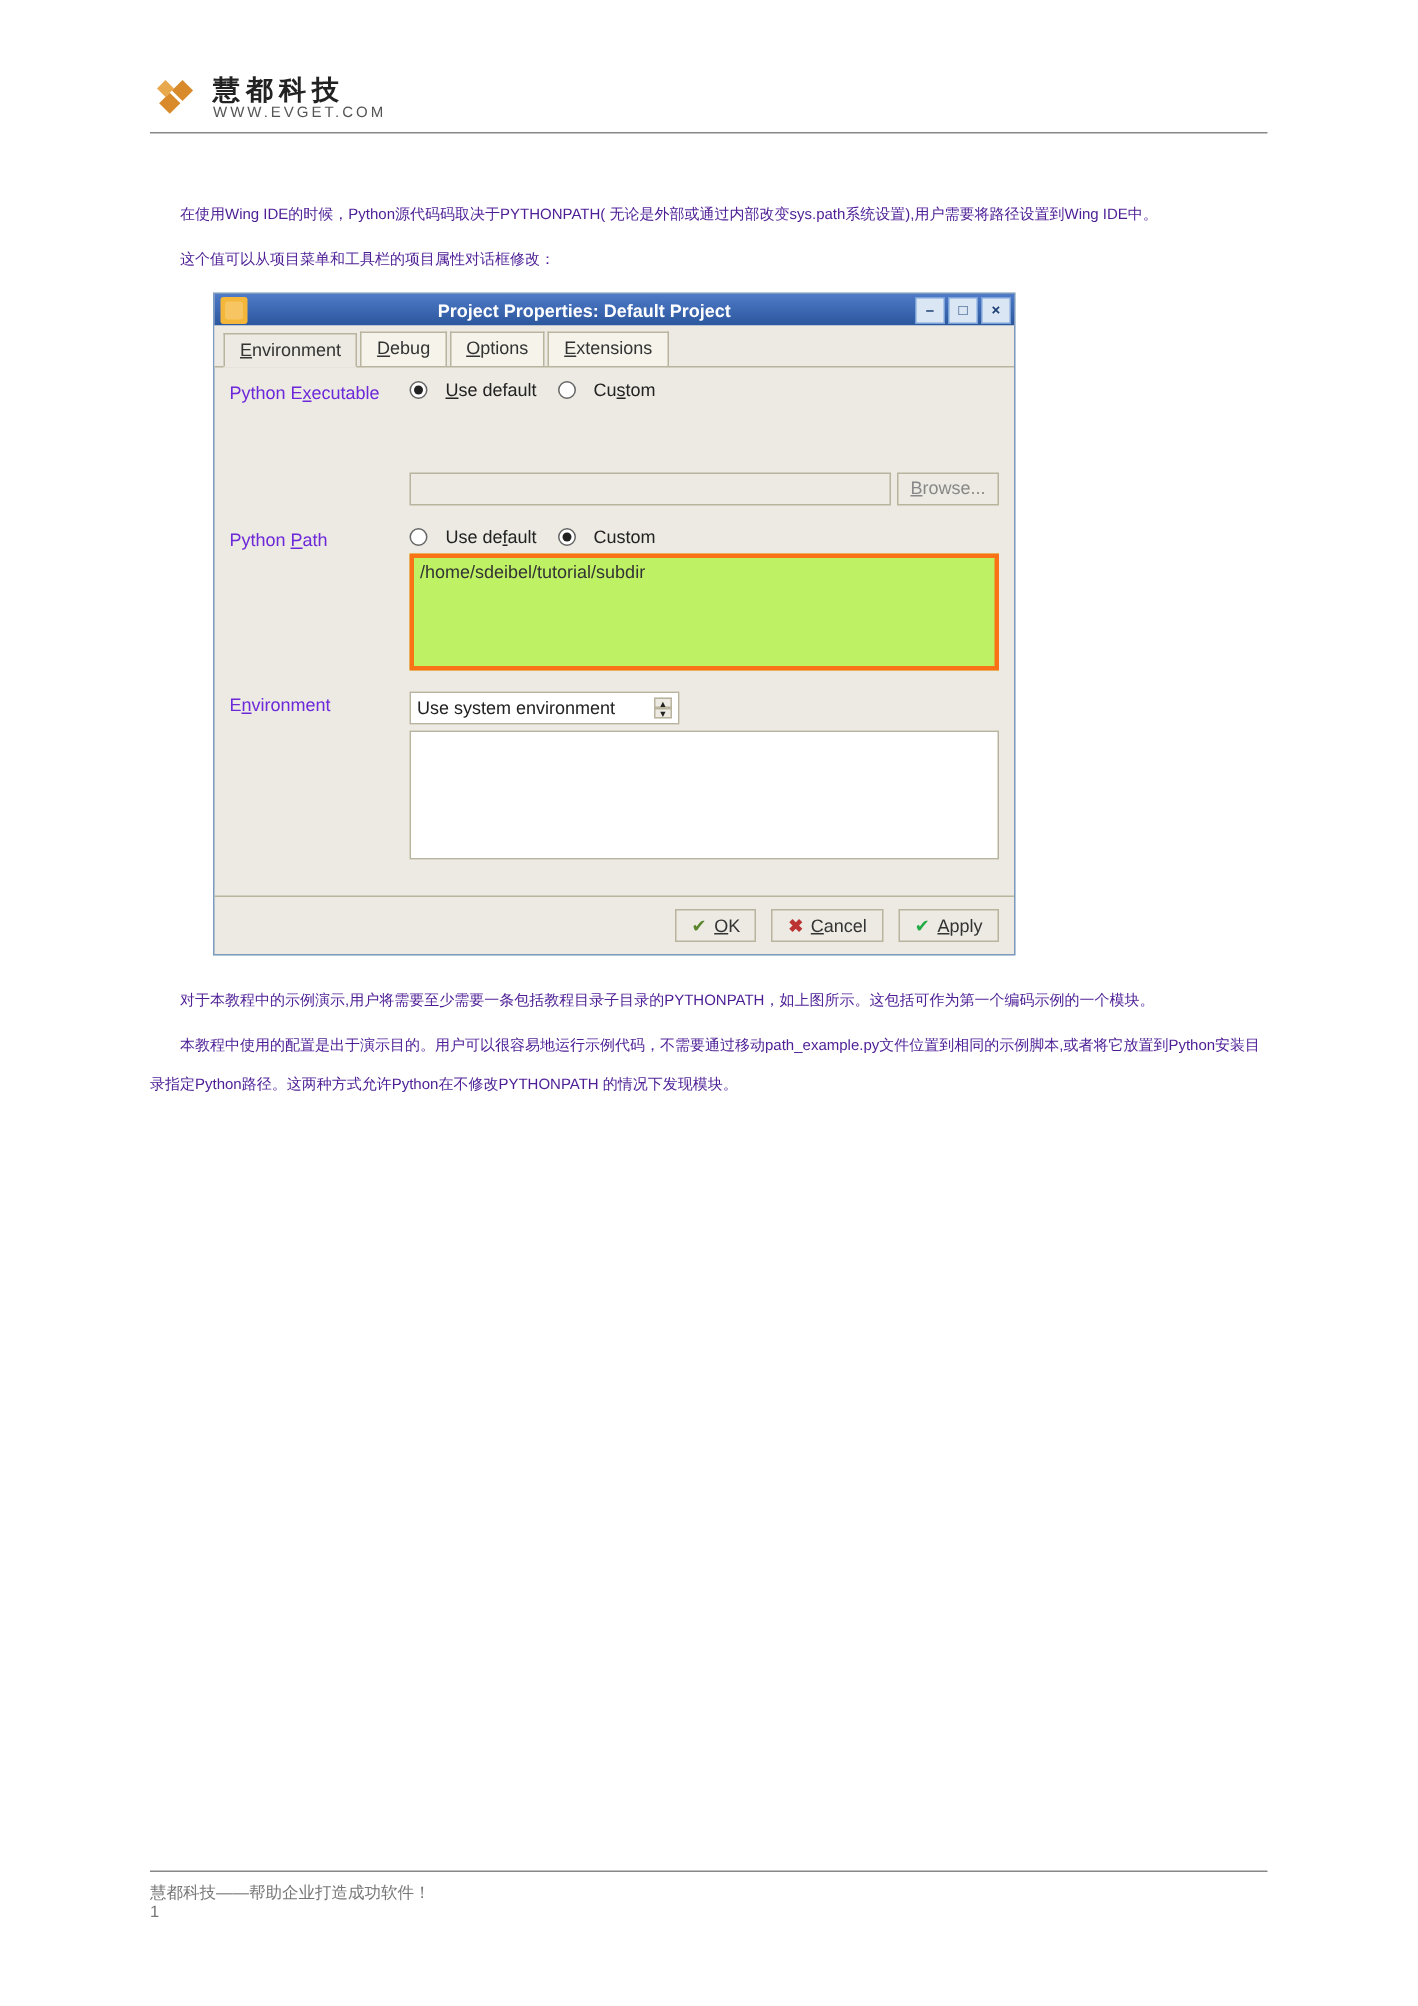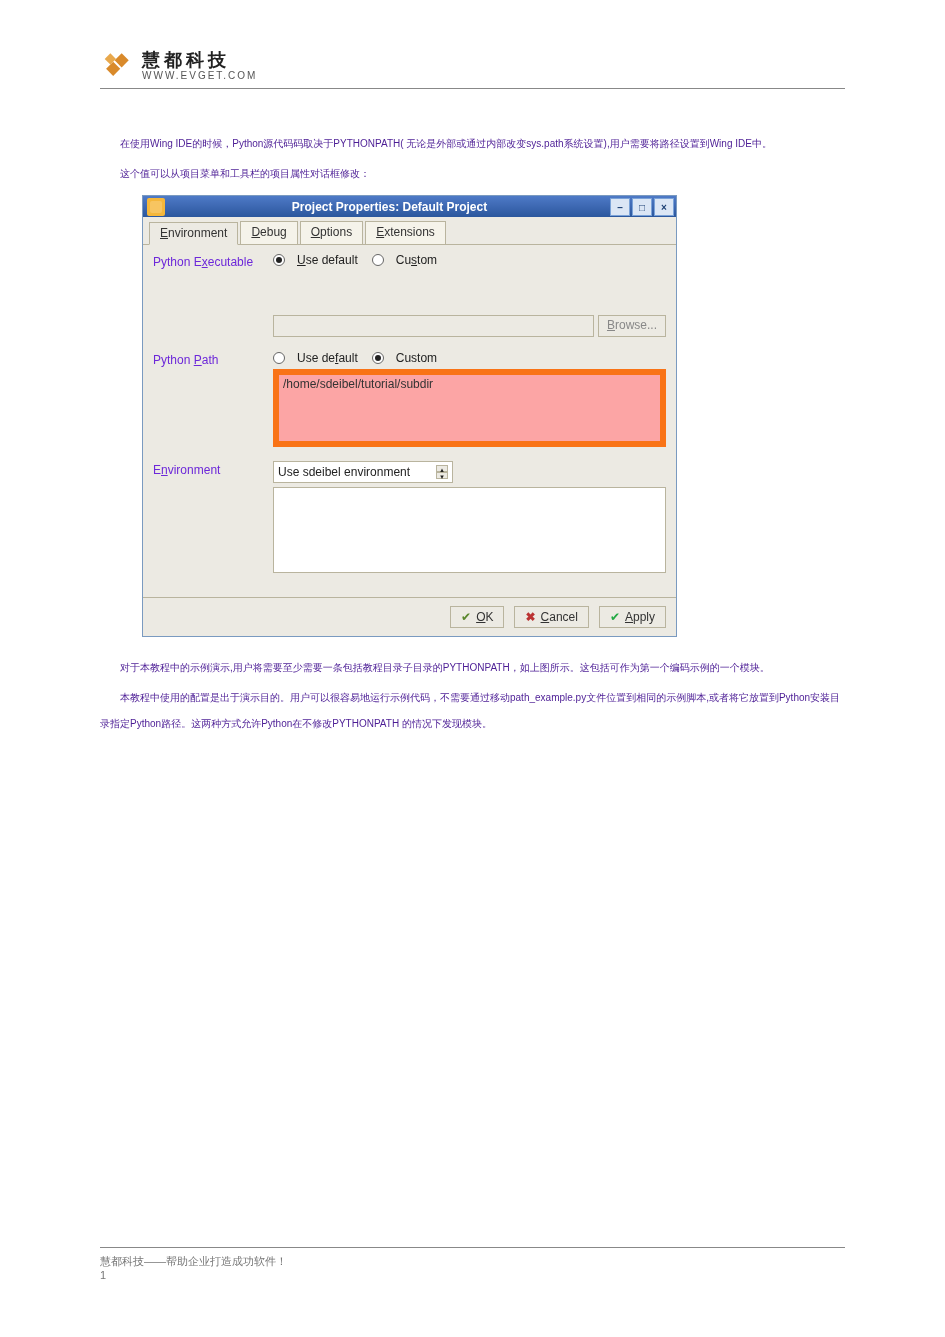--- a/index.html
+++ b/index.html
@@ -124,21 +124,21 @@
   }
   .txtbox.disabled { background:#eceae3; }
   .btn-sm {
     padding: 2px 8px;
     background:#eceae3;
     border:1px solid #b9b49e;
     color:#888;
     cursor:pointer;
   }
   .multiline {
-    width:100%; height:78px; background:#fca5a5; border:6px solid #f97316;
+    width:100%; height:78px; background:#bef264; border:3px solid #f97316;
     padding:2px 4px; font-size:12px; color:#333;
   }
   .combo {
     display:inline-flex; align-items:center; gap:4px;
     border:1px solid #b9b49e; background:#fff;
     padding: 2px 4px; height:22px; width: 180px;
     justify-content: space-between;
     cursor:pointer;
   }
   .spin { display:flex; flex-direction:column; gap:0; }
@@ -258,21 +258,21 @@
               </div>
             </div>
             <div class="multiline">/home/sdeibel/tutorial/subdir</div>
           </div>
         </div>
 
         <div class="row">
           <div class="row-label">E<span class="ul">n</span>vironment</div>
           <div class="row-body">
             <div class="combo">
-              <span>Use sdeibel environment</span>
+              <span>Use system environment</span>
               <span class="spin">
                   <span>▴</span>
                   <span>▾</span>
                 </span>
             </div>
             <div class="env-area"></div>
           </div>
         </div>
       </div>
 

